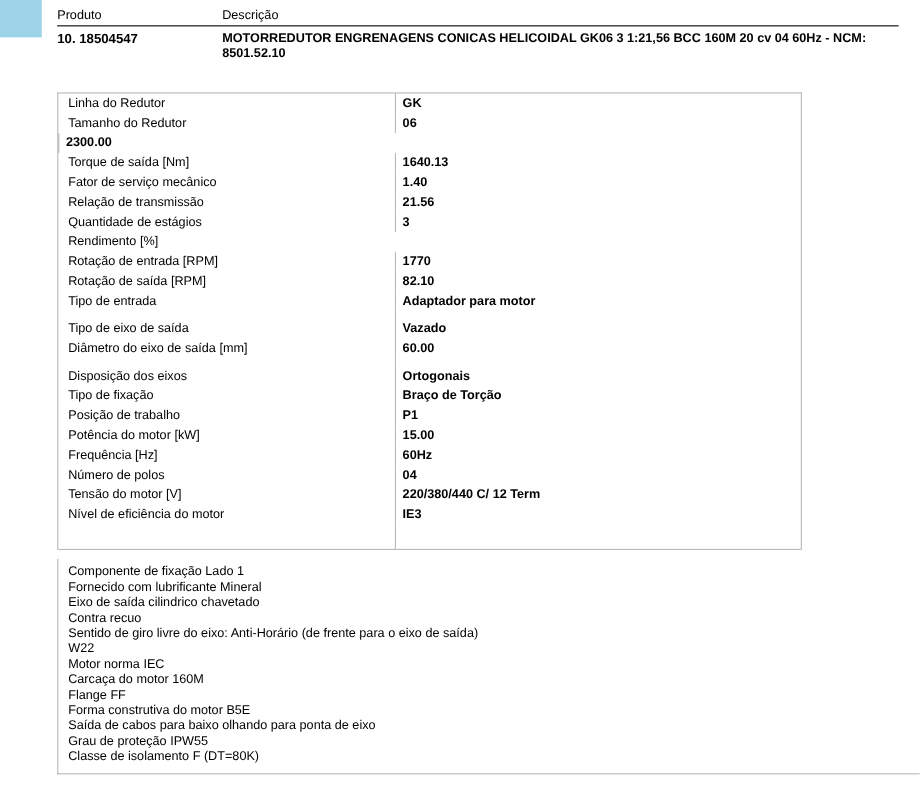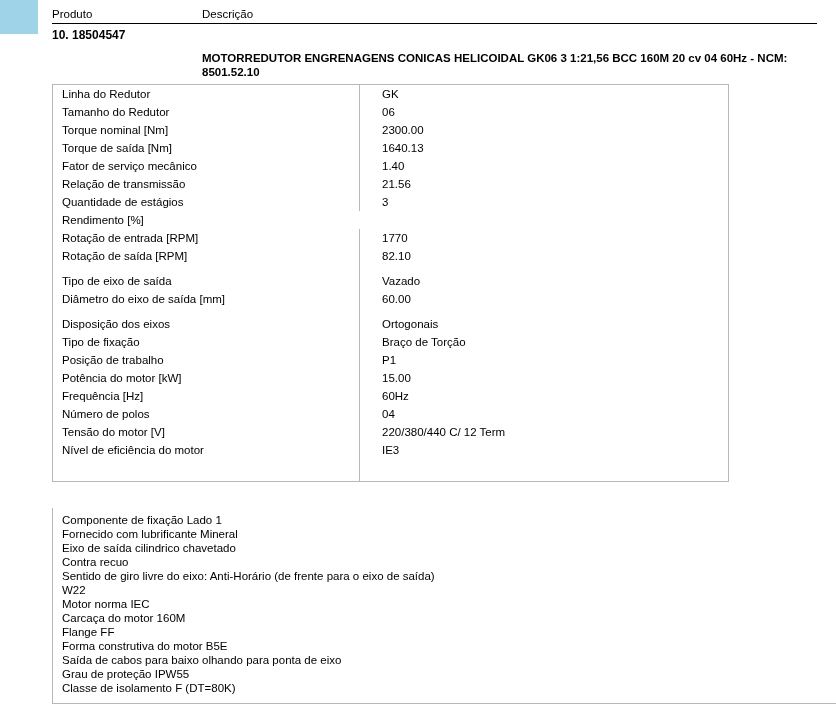--- a/index.html
+++ b/index.html
@@ -68,21 +68,20 @@
   }
   .prod-code {
     font-weight: bold;
     font-size: 12px;
   }
   .prod-desc {
     font-weight: bold;
     font-size: 11.5px;
     line-height: 1.22;
     max-width: 600px;
-    margin-top: 23px;
   }
 
   
   .spec-table {
     position: absolute;
     left: 52px;
     top: 84px;
     width: 677px;
     border-top: 1px solid #b8b8b8;
     border-left: 1px solid #b8b8b8;
@@ -98,26 +97,27 @@
     width: 306px;
     flex: 0 0 306px;
     padding-left: 9px;
     box-sizing: border-box;
     font-size: 11.5px;
     white-space: nowrap;
     overflow: hidden;
   }
   .spec-val {
     flex: 1 1 auto;
-    padding-left: 22px;
+    padding-left: 6px;
     box-sizing: border-box;
     font-size: 11.5px;
     border-left: 1px solid #b8b8b8;
     height: 18px;
     line-height: 18px;
+    font-weight: bold;
   }
   .spec-gap {
     height: 7px;
     display: flex;
   }
   .spec-gap .gl {
     width: 306px;
     flex: 0 0 306px;
   }
   .spec-gap .gr {
@@ -180,21 +180,20 @@
 
     <div class="spec-row">
       <div class="spec-key">Linha do Redutor</div>
       <div class="spec-val">GK</div>
     </div>
     <div class="spec-row">
       <div class="spec-key">Tamanho do Redutor</div>
       <div class="spec-val">06</div>
     </div>
     <div class="spec-row">
-      <div class="spec-key">Torque nominal [Nm]</div>
       <div class="spec-val">2300.00</div>
     </div>
     <div class="spec-row">
       <div class="spec-key">Torque de saída [Nm]</div>
       <div class="spec-val">1640.13</div>
     </div>
     <div class="spec-row">
       <div class="spec-key">Fator de serviço mecânico</div>
       <div class="spec-val">1.40</div>
     </div>
@@ -209,20 +208,24 @@
     <div class="spec-row">
       <div class="spec-key">Rendimento [%]</div>
     </div>
     <div class="spec-row">
       <div class="spec-key">Rotação de entrada [RPM]</div>
       <div class="spec-val">1770</div>
     </div>
     <div class="spec-row">
       <div class="spec-key">Rotação de saída [RPM]</div>
       <div class="spec-val">82.10</div>
+    </div>
+    <div class="spec-row">
+      <div class="spec-key">Tipo de entrada</div>
+      <div class="spec-val">Adaptador para motor</div>
     </div>
 
     <div class="spec-gap">
         <div class="gl"></div>
         <div class="gr"></div>
       </div>
 
     <div class="spec-row">
       <div class="spec-key">Tipo de eixo de saída</div>
       <div class="spec-val">Vazado</div>

